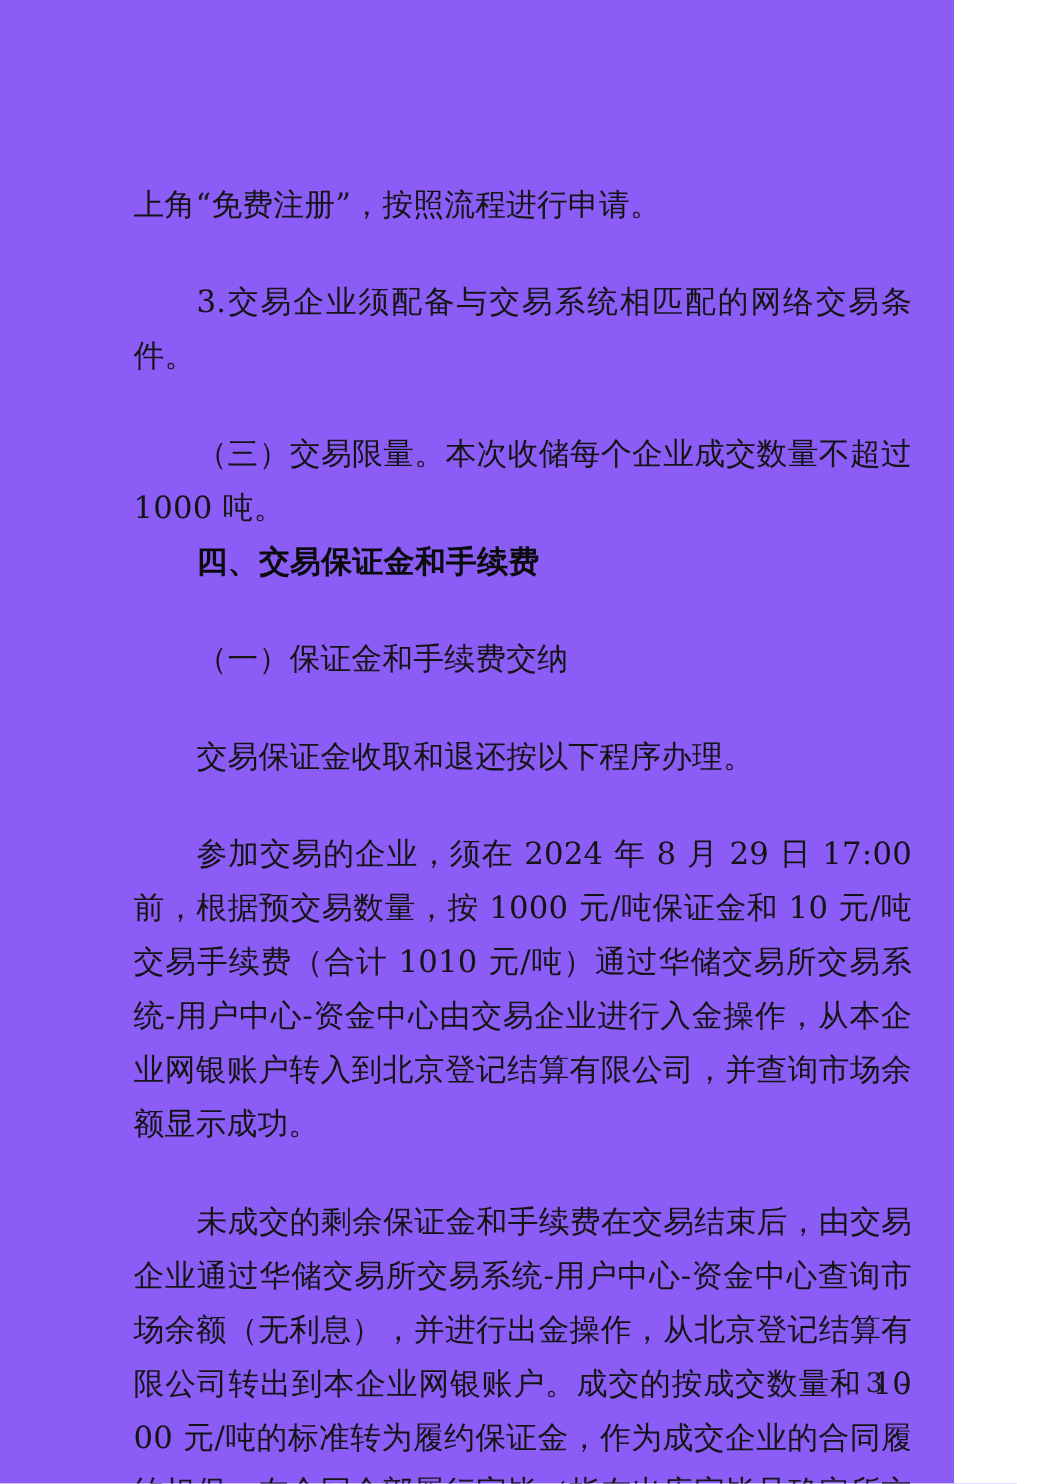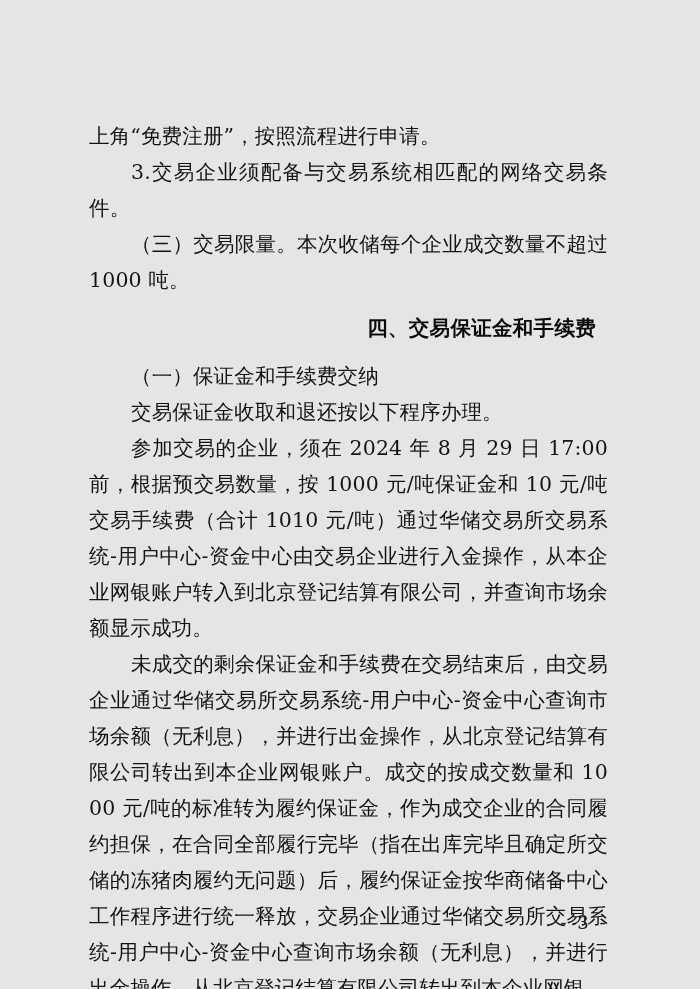--- a/index.html
+++ b/index.html
@@ -14,23 +14,23 @@
     overflow: hidden;
     font-family: "DejaVu Serif", "Liberation Serif", serif;
     color: #111111;
     -webkit-font-smoothing: antialiased;
   }
 
   .page {
     position: absolute;
     left: 0;
     top: 0;
-    width: 700px;
+    width: 636px;
     height: 989px;
-    background: #e5e5e5;
+    background: #8b5cf6;
   }
 
   .content {
     position: absolute;
     left: 89px;
     top: 118px;
     width: 519px;
   }
 
   
@@ -40,36 +40,36 @@
     line-height: 36px;
     text-align: justify;
     text-justify: inter-ideograph;
     letter-spacing: 0.15px;
     color: #141414;
     word-break: break-all;
     text-indent: 0;
   }
   .p.indent {
     text-indent: 42px;
+    margin-top: 29px;
   }
   .p.noindent {
     text-indent: 0;
   }
 
   
   .heading {
-    margin: 12px;
+    margin: 0;
     font-family: "DejaVu Sans", "Liberation Sans", sans-serif;
     font-weight: 700;
     font-size: 20.5px;
     line-height: 36px;
     text-indent: 42px;
     letter-spacing: 0.3px;
     color: #0b0b0b;
-    text-align: right;
   }
 
   .pagenum {
     position: absolute;
     left: 0;
     top: 912px;
     width: 608px;
     text-align: right;
     font-family: "DejaVu Serif", "Liberation Serif", serif;
     font-size: 18px;

